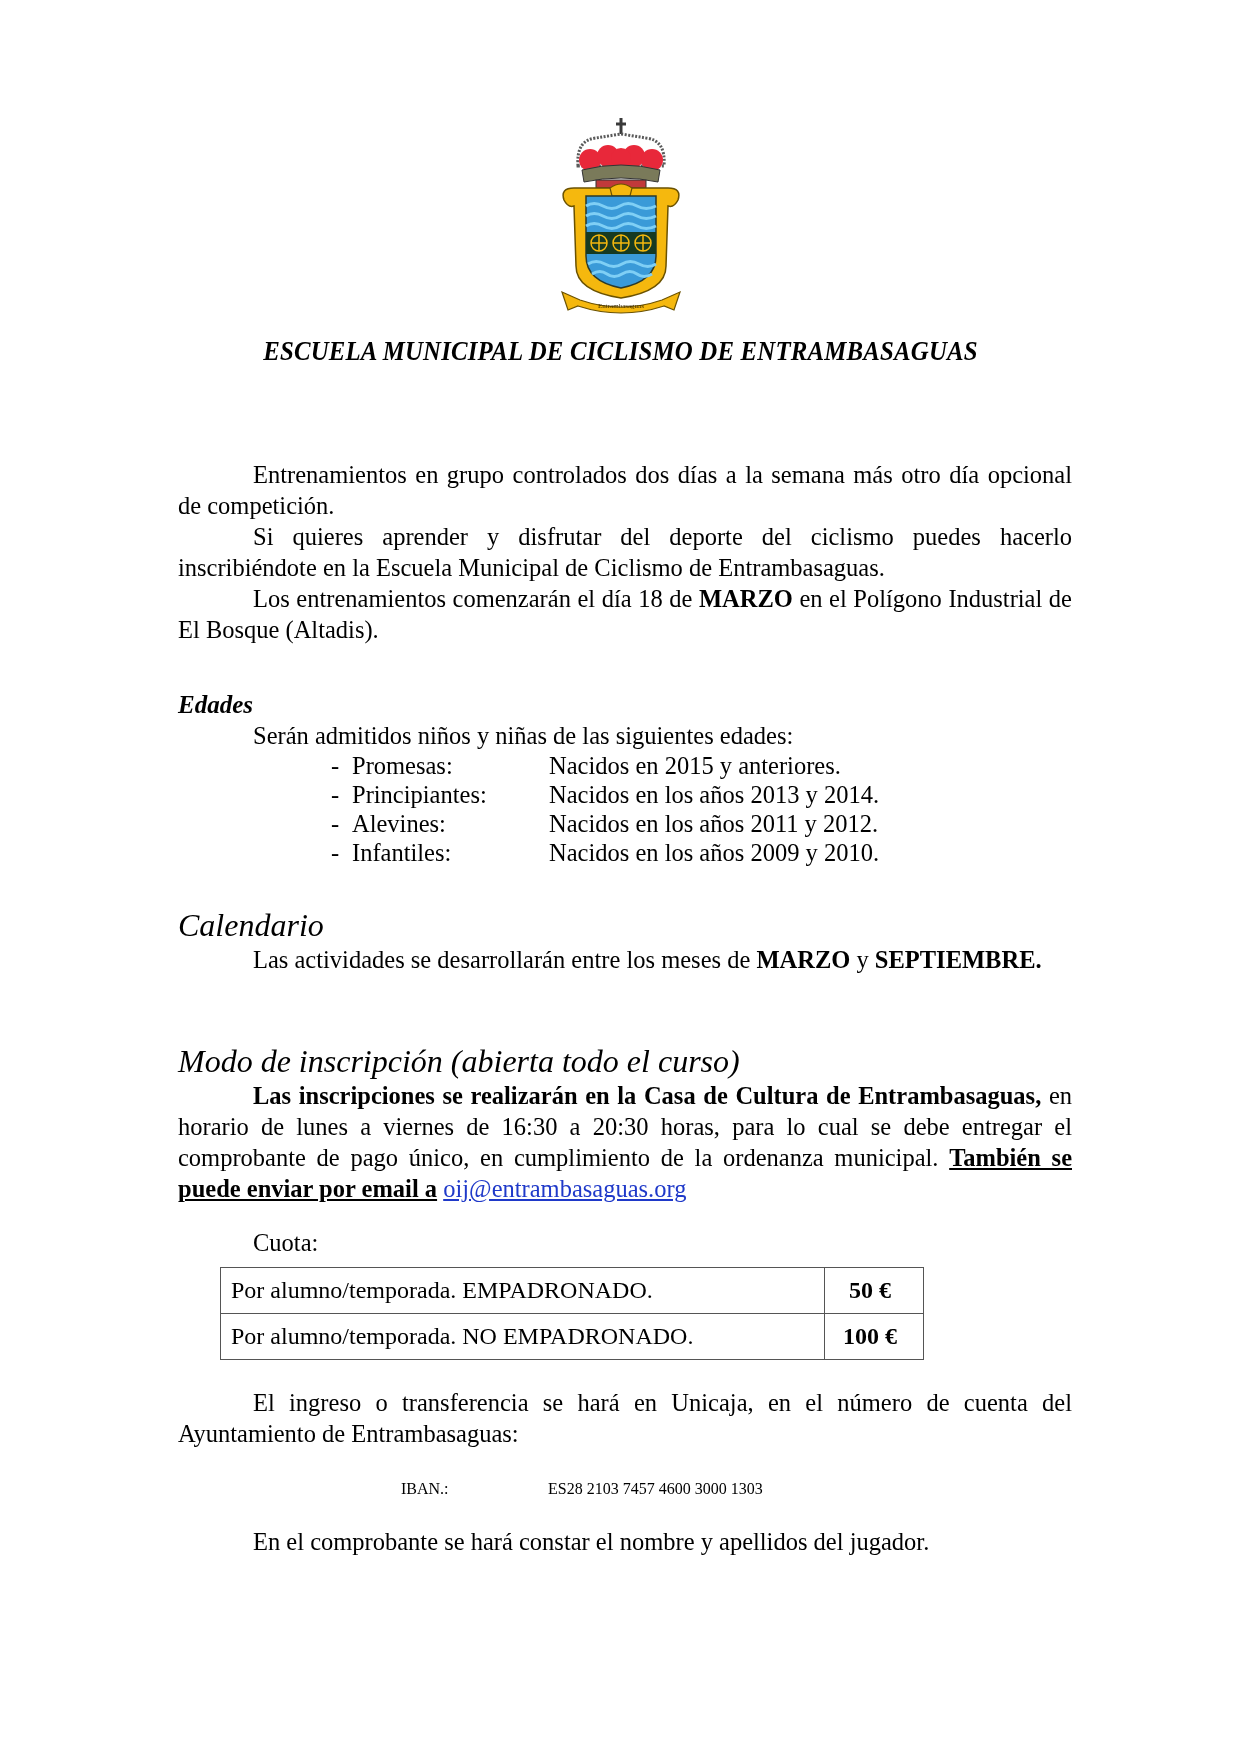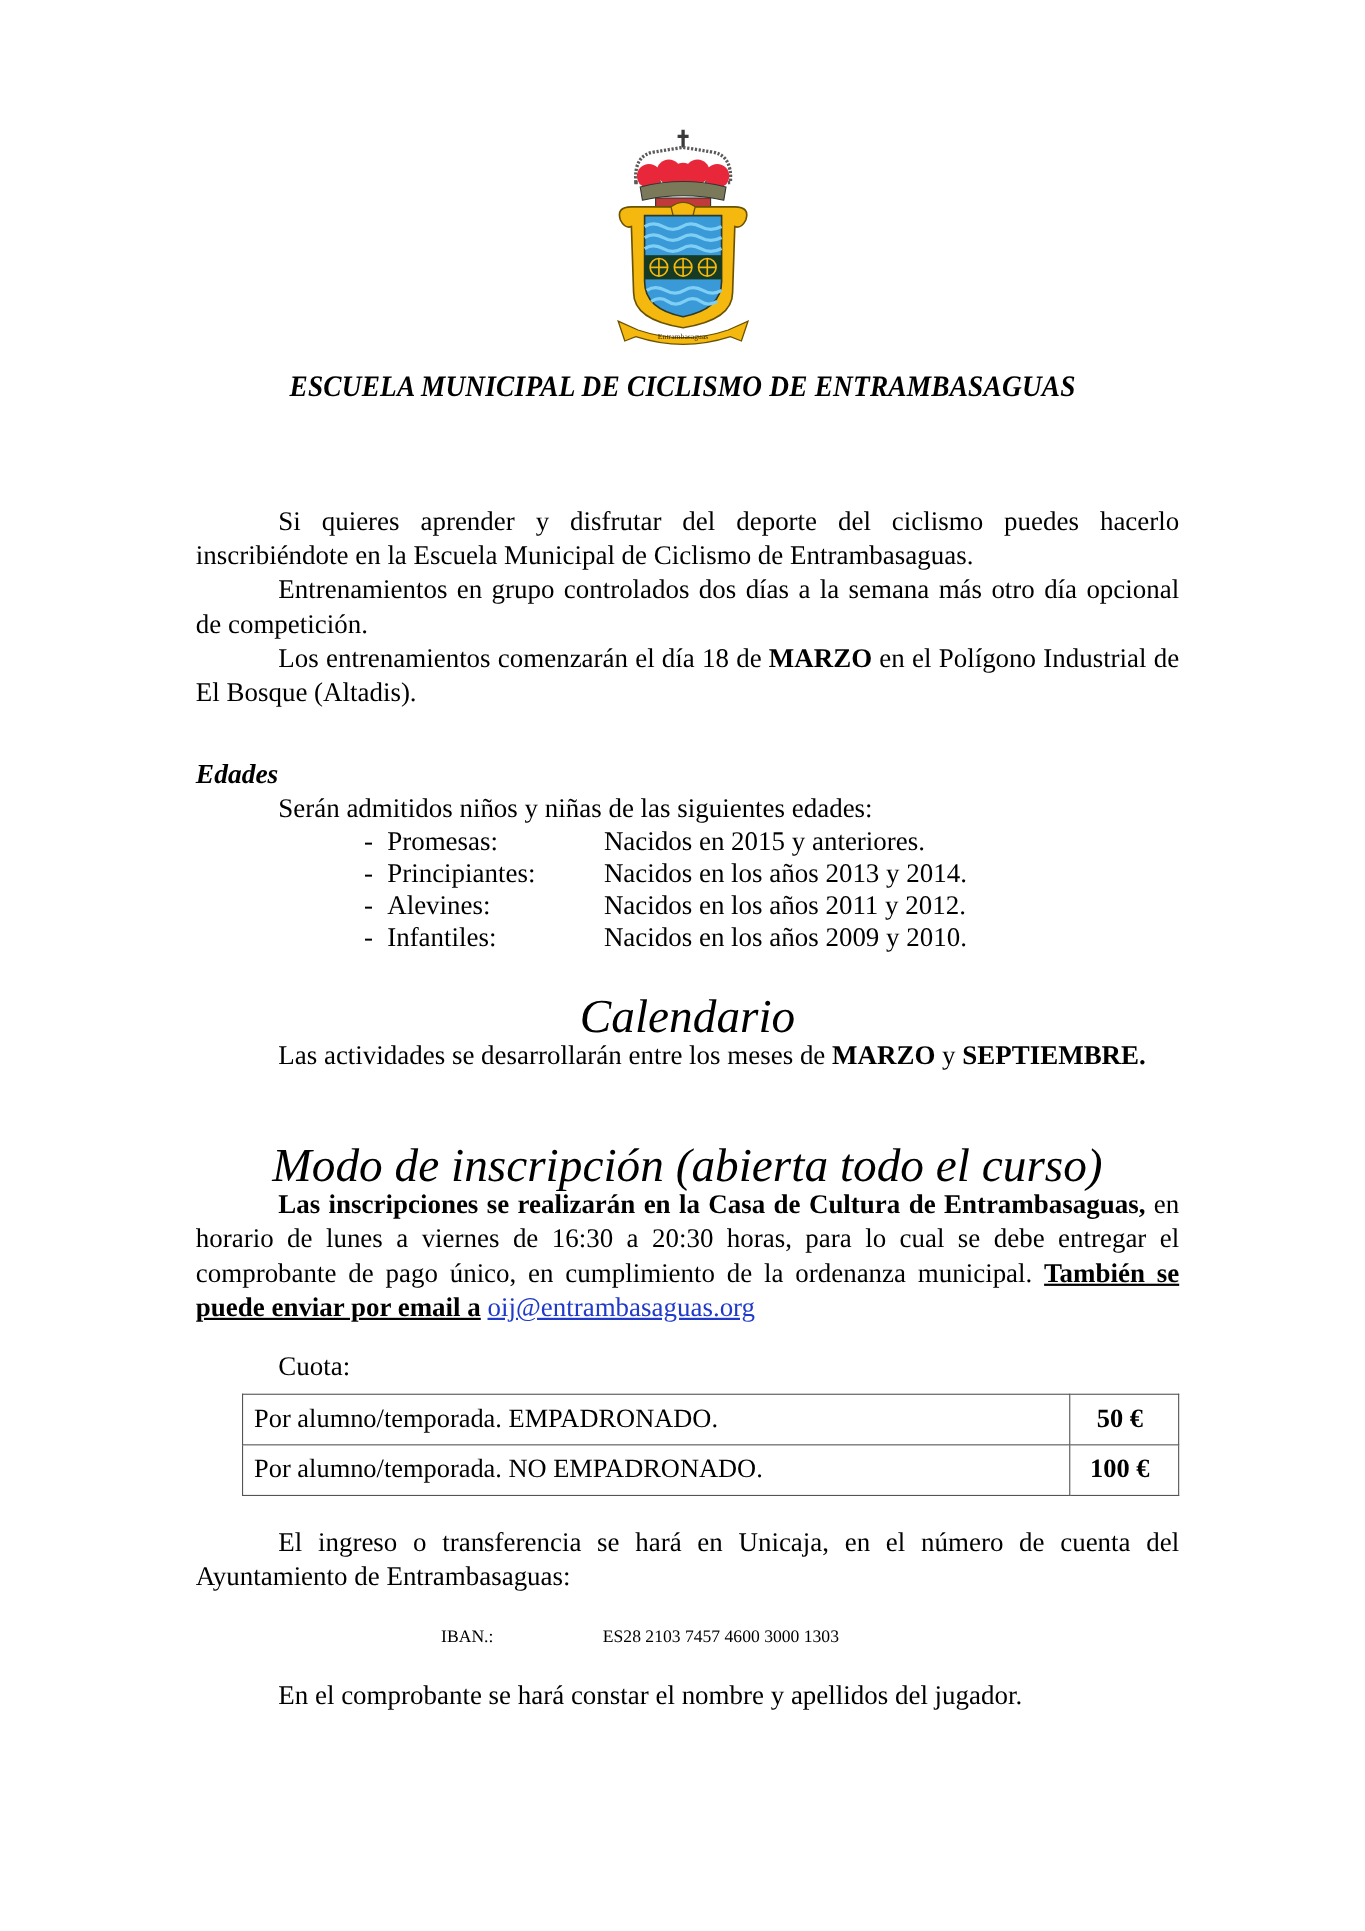--- a/index.html
+++ b/index.html
@@ -6,30 +6,30 @@
   body { width:1241px; height:1755px; position:relative; overflow:hidden;
          font-family:"Liberation Serif", "DejaVu Serif", serif; color:#000; }
   .crest { position:absolute; left:556px; top:116px; width:130px; height:200px; }
   .title { position:absolute; left:0; width:1241px; top:336px; text-align:center;
            font-family:"Liberation Serif", serif; font-weight:bold; font-style:italic;
            font-size:27px; letter-spacing:0.2px; transform:scaleX(0.92); }
   .body { position:absolute; left:178px; width:894px; font-size:24.5px; line-height:31px; }
   .para { text-align:justify; text-align-last:left; margin:0; }
   .indent { text-indent:75px; }
   .h-sm { font-weight:bold; font-style:italic; font-size:25px; margin:0; }
-  .h-lg { font-style:italic; font-size:43px; line-height:38px; margin:0;text-align:center; }
+  .h-lg { font-style:italic; font-size:32px; line-height:38px; margin:0; }
   .ages { margin:0; padding:0; list-style:none; }
   .ages li { height:29px; line-height:29px; position:relative; }
   .ages .dash { position:absolute; left:153px; }
   .ages .cat { position:absolute; left:174px; }
   .ages .val { position:absolute; left:371px; }
   b { font-weight:bold; }
   .u { text-decoration:underline; font-weight:bold; }
   a.mail { color:#1f39c9; text-decoration:underline;margin-top:15px; }
-  table.fees { position:absolute; left:220px; top:1267px; width:852px; border-collapse:collapse; font-size:24px; }
+  table.fees { position:absolute; left:220px; top:1267px; width:704px; border-collapse:collapse; font-size:24px; }
   table.fees td { border:1.5px solid #555; height:45px; padding:0 10px; }
   table.fees td.amt { width:70px; text-align:center; font-weight:bold; padding-right:18px; }
   .iban { position:absolute; top:1480px; font-size:16px; }
 </style>
 </head>
 <body>
 
 <svg class="crest" viewBox="0 0 130 200">
 
   <g>
@@ -59,22 +59,22 @@
   </g>
   <path d="M32 148 q8 -5 17 0 t17 0 t17 0 t17 0 M36 158 q8 -5 15 0 t15 0 t15 0 t15 0" stroke="#7fcff5" stroke-width="3" fill="none"></path>
 
   <path d="M6 176 L24 184 Q65 198 106 184 L124 176 L118 194 L108 190 Q65 204 22 190 L12 194 Z" fill="#f5b80e" stroke="#6b5200" stroke-width="1.2"></path>
   <text x="65" y="192" font-size="7" text-anchor="middle" fill="#3a2a00" font-family="Liberation Serif, serif">Entrambasaguas</text>
 </svg>
 
 <div class="title">ESCUELA MUNICIPAL DE CICLISMO DE ENTRAMBASAGUAS</div>
 
 <div class="body" style="top:459px;">
+  <p class="para indent">Entrenamientos en grupo controlados dos días a la semana más otro día opcional de competición.</p>
   <p class="para indent">Si quieres aprender y disfrutar del deporte del ciclismo puedes hacerlo inscribiéndote en la Escuela Municipal de Ciclismo de Entrambasaguas.</p>
-  <p class="para indent">Entrenamientos en grupo controlados dos días a la semana más otro día opcional de competición.</p>
   <p class="para indent"><span>Los entrenamientos comenzarán el día 18 de </span><b>MARZO</b><span> en el Polígono Industrial de El Bosque (Altadis).</span></p>
 </div>
 
 <div class="body" style="top:689px;">
   <p class="h-sm">Edades</p>
   <p class="para indent" style="margin:0;">Serán admitidos niños y niñas de las siguientes edades:</p>
   <ul class="ages">
     <li>
         <span class="dash">-</span>
         <span class="cat">Promesas:</span>

